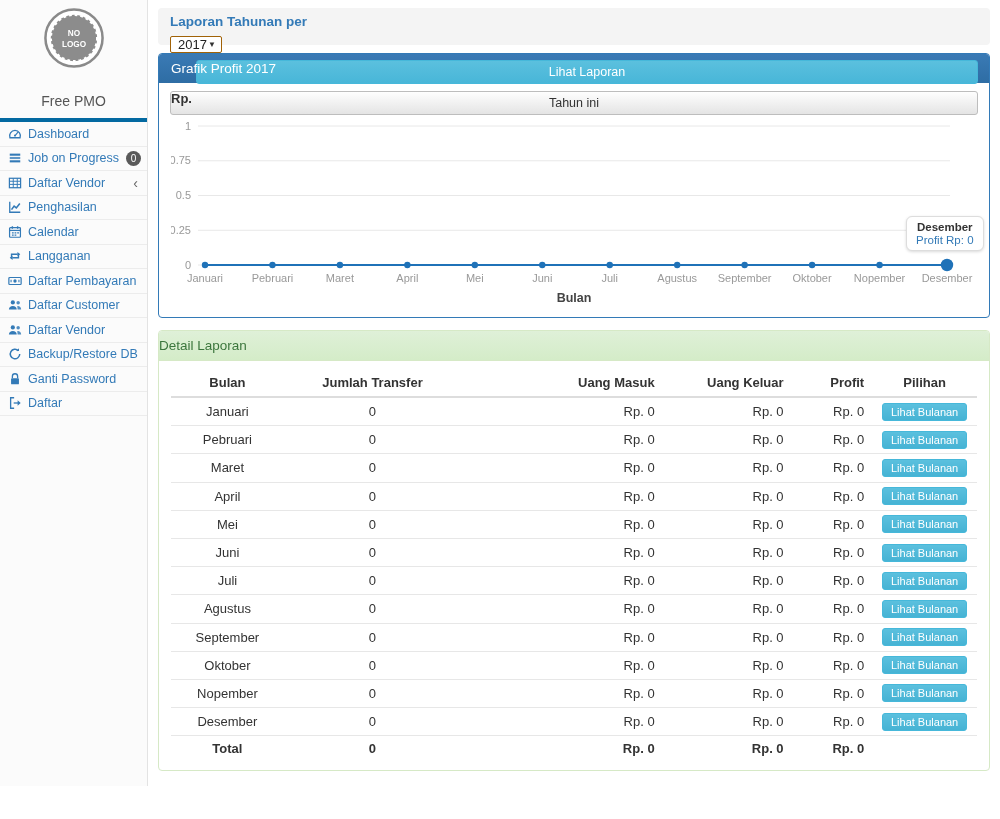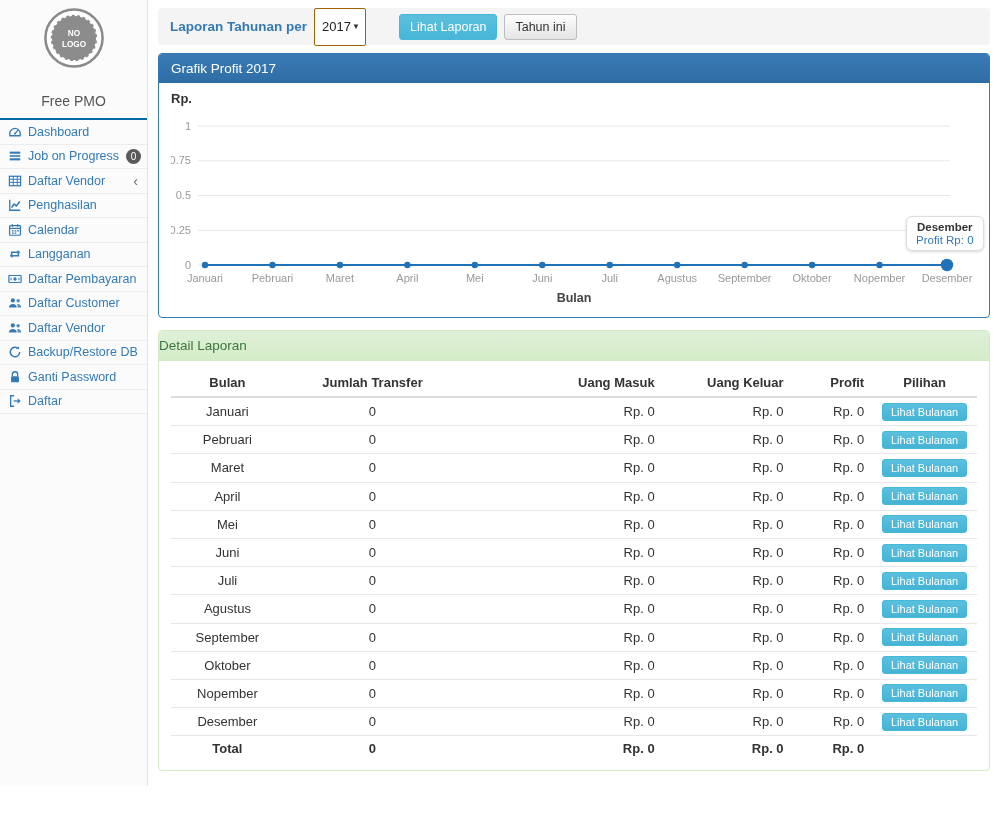--- a/index.html
+++ b/index.html
@@ -6,40 +6,40 @@
   html,body { width:1000px; height:819px; overflow:hidden; background:#fff;
     font-family:"Liberation Sans", sans-serif; font-size:13px; color:#333; }
   a { text-decoration:none; }
 
   .page { display:flex; min-height:786px; align-items:stretch; }
 
   
   .sidebar { width:148px; flex:0 0 148px; background:#fbfbfb; border-right:1px solid #e3e3e3; }
   .logo-area { text-align:center; padding-top:7px; }
   .brand-name { color:#555; font-size:14px; margin-top:21px; margin-bottom:9px; }
-  .side-menu { display:block; border-top:2px solid #0369a1; }
+  .side-menu { display:block; border-top:4px solid #0369a1; }
   .side-item { display:flex; align-items:center; gap:6px; padding:4px 6px 4px 8px;
     border-bottom:1px solid #ececec; color:#337ab7; height:24.5px; }
   .sicon { width:14px; height:14px; color:#337ab7; flex:0 0 14px; display:inline-block; }
   .sicon svg { width:14px; height:14px; display:block; }
   .slbl { white-space:nowrap; overflow:hidden; font-size:12.5px; }
   .sbadge { margin-left:auto; background:#5a5a5a; color:#fff; border-radius:50%;
     width:15px; height:15px; font-size:10px; line-height:15px; text-align:center; flex:0 0 15px; }
   .schev { margin-left:auto; color:#666; font-size:14px; line-height:12px; padding-right:3px; }
 
   
   .main { flex:1 1 auto; padding:8px 10px 0 10px; }
 
   .breadcrumb { background:#f5f5f5; border-radius:4px; padding:8px 15px; margin-bottom:16px;
     color:#777; font-size:13px; }
   .breadcrumb a { color:#337ab7; }
   .breadcrumb .sep { color:#ccc; padding:0 7px; }
 
   .filter-bar { background:#f4f4f4; border-radius:4px; padding:6px 12px; margin-bottom:8px;
-    display:flex; align-items:center; gap:7px; height:37px; }
+    display:flex; gap:7px; height:37px;flex-direction:column; }
   .filter-label { color:#337ab7; font-weight:bold; font-size:13.5px; }
   .year-select { background:#fff; border:1px solid #a16207; border-radius:2px; height:38px;
     width:52px; display:inline-flex; align-items:center; justify-content:space-between;
     padding:0 5px 0 7px; font-size:13px; color:#222; cursor:default; }
   .year-select .caret { font-size:8px; color:#333; }
   .btn { border-radius:3px; font-size:12.5px; padding:4px 10px; height:26px; cursor:pointer;
     font-family:"Liberation Sans", sans-serif; }
   .btn-info { background:linear-gradient(#5bc0de,#48b6d8); border:1px solid #46b8da; color:#fff;margin-left:26px; }
   .btn-default { background:linear-gradient(#fefefe,#e4e4e4); border:1px solid #bdbdbd; color:#333; }
 

